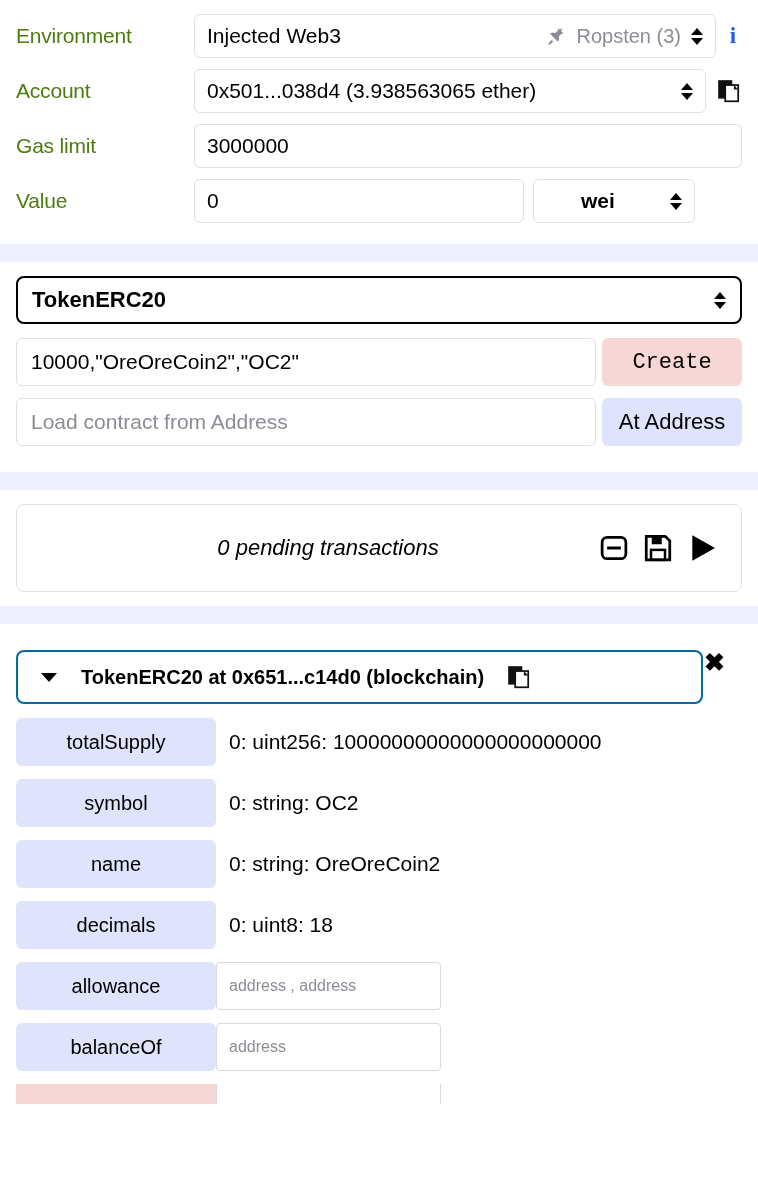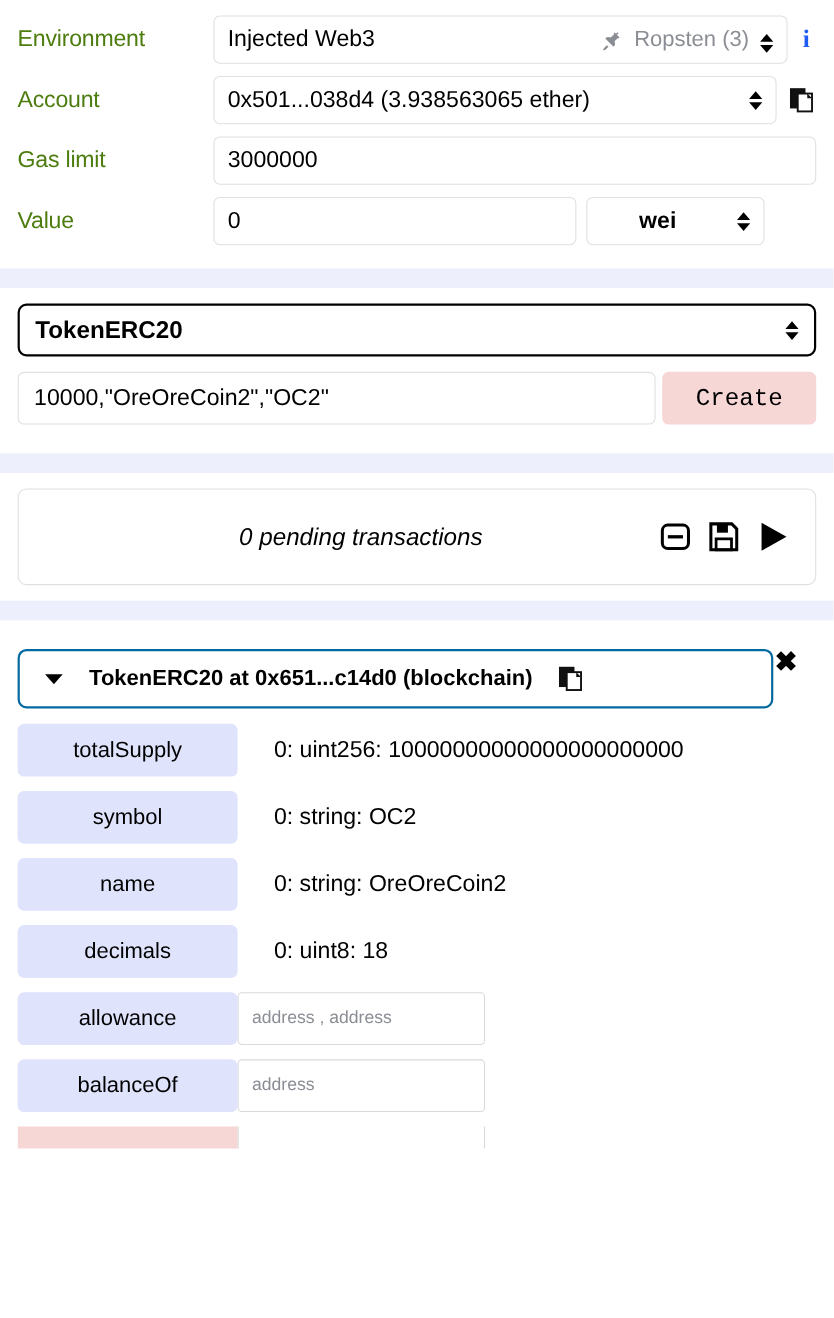--- a/index.html
+++ b/index.html
@@ -45,21 +45,21 @@
     padding: 0 12px;
     box-sizing:border-box;
     font-size: 21px;
     position:relative;
     min-width:0;
   }
   .field .val { white-space:nowrap; overflow:hidden; text-overflow:ellipsis; }
   .field .right-group {
     margin-left:auto;
     display:flex;
-    align-items:flex-end;
+    align-items:center;
     gap: 9px;
     padding-left: 8px;
   }
   .netname { color:#8a8d93; font-size:20px; white-space:nowrap; }
   .plug-icon { display:inline-block; width:22px; height:22px; }
   .spin {
     display:inline-flex;
     flex-direction:column;
     justify-content:center;
     align-items:center;
@@ -207,21 +207,21 @@
     border-radius:6px;
     background:#dfe3fb;
     display:flex;
     align-items:center;
     justify-content:center;
     font-size:20px;
     box-sizing:border-box;
   }
   .fn-btn.tx { background:#f6d7d6; }
   .fn-out {
-    margin-left: 33px;
+    margin-left: 13px;
     font-size:21px;
     white-space:nowrap;
   }
   .fn-input {
     margin-left: 0px;
     flex: 0 0 225px;
     height:48px;
     border:1px solid #d9dadd;
     border-radius:4px;
     display:flex;
@@ -316,20 +316,26 @@
       </span>
   </div>
 
   <div class="crow">
     <div class="ctext">
       <span>10000,"OreOreCoin2","OC2"</span>
     </div>
     <div class="cbtn create">Create</div>
   </div>
 
+  <div class="crow">
+    <div class="ctext">
+      <span class="ph">Load contract from Address</span>
+    </div>
+    <div class="cbtn at">At Address</div>
+  </div>
 </div>
 
 <div class="divider"></div>
 
 <div class="panel" id="pending">
   <div class="pending-box">
     <div class="pending-text">0 pending transactions</div>
     <div class="pending-icons">
       <span>
         <svg viewBox="0 0 24 24" width="30" height="30">

